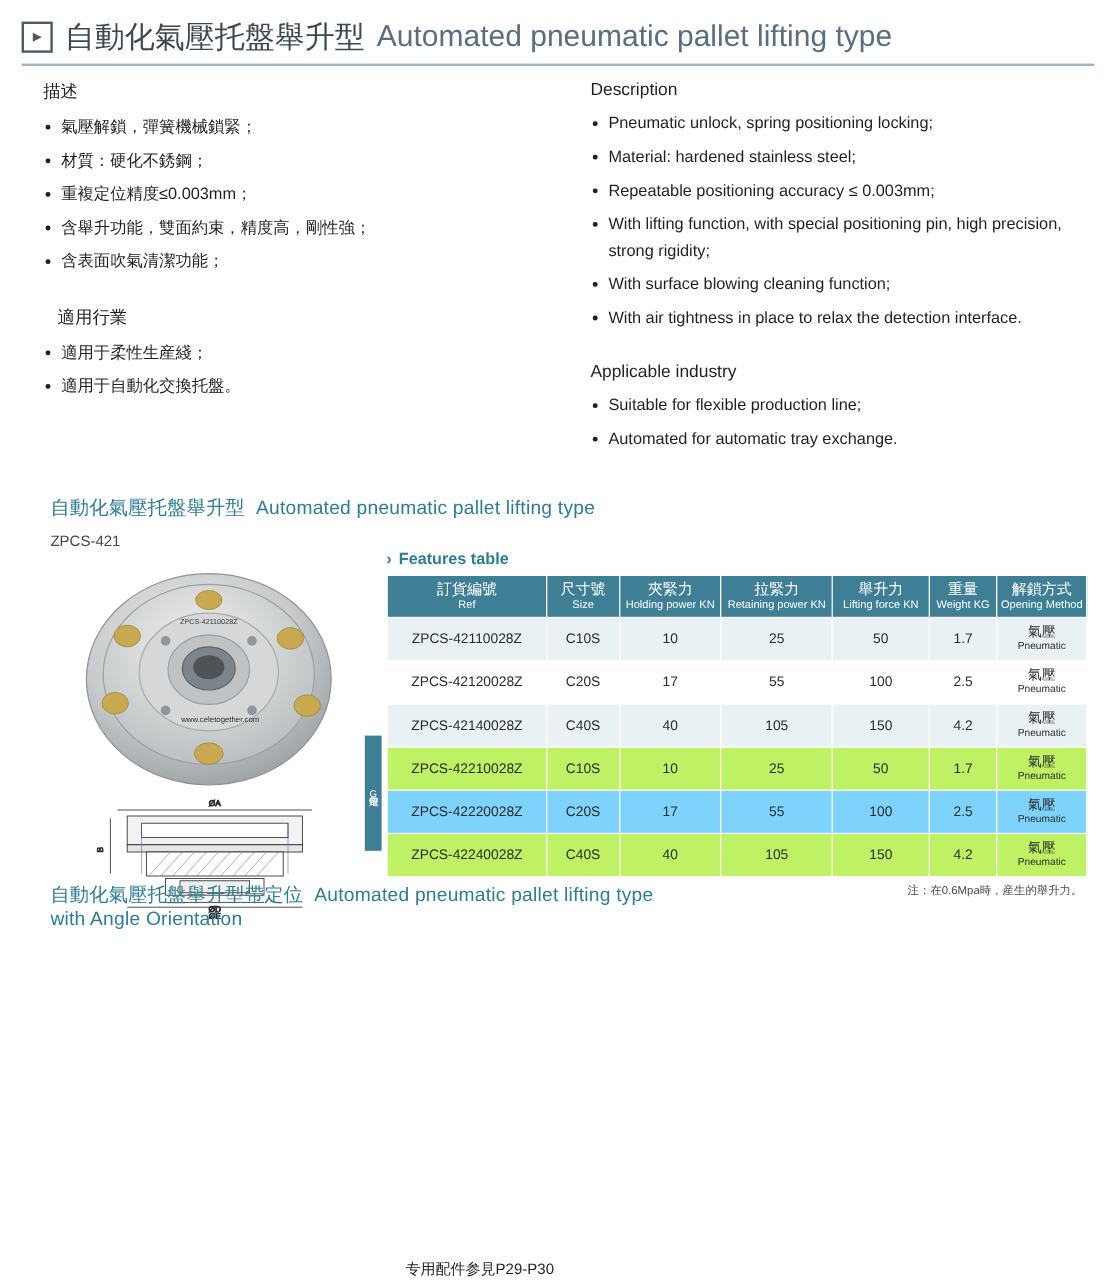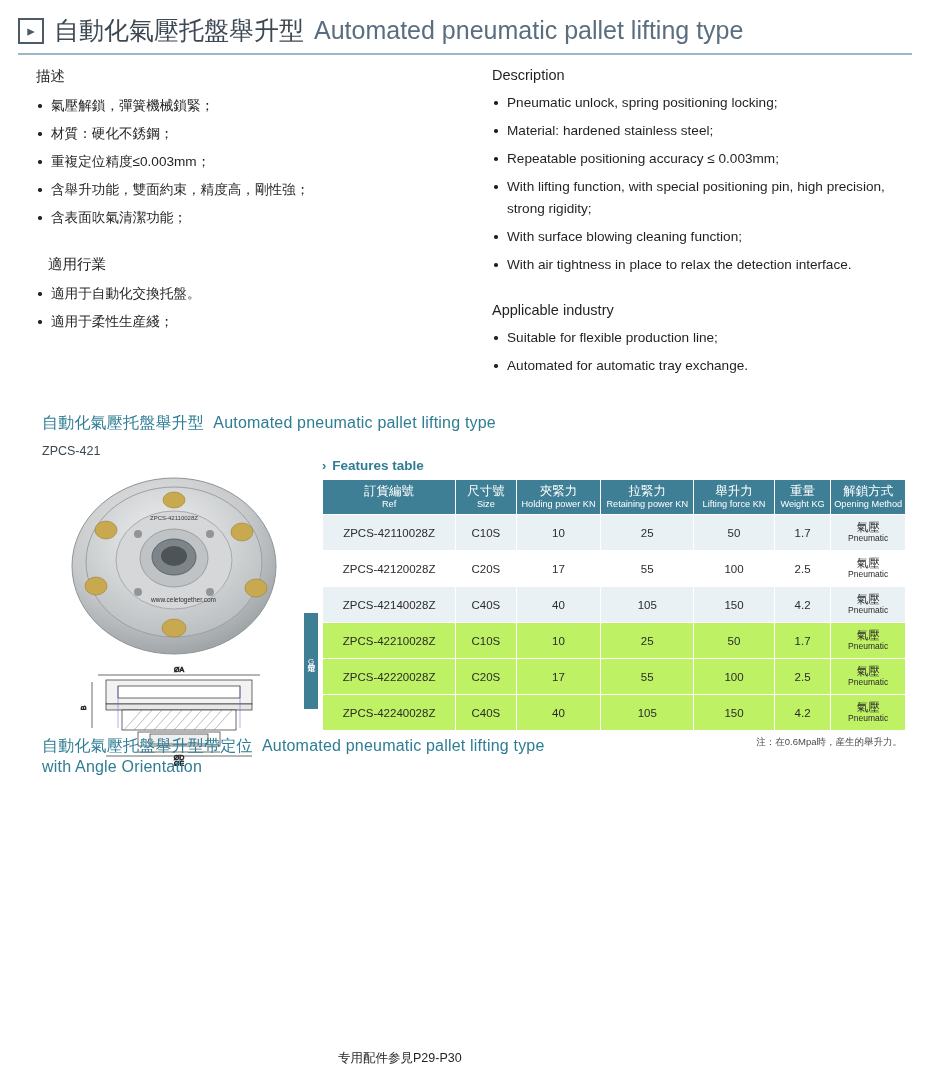--- a/index.html
+++ b/index.html
@@ -108,21 +108,21 @@
   table.dt td {
     border:1px solid #ffffff;
     padding:6px 3px;
     text-align:center;
     vertical-align:middle;
     height:30px;
   }
   tr.band-a td { background:#e9f1f4; }
   tr.band-b td { background:#ffffff; }
   tr.band-c td { background:#bef264;text-align:center; }
-  tr.band-d td { background:#bef264; }
+  tr.band-d td { background:#7dd3fc; }
   td.ref { text-align:center; color:#2b2b2b; }
   td.two { line-height:1.15; }
   td.two .t1 { font-size:11.5px; display:block; }
   td.two .t2 { font-size:8.5px; display:block; }
   .note {
     text-align:right;
     font-size:9.5px;
     color:#4a4a4a;
     margin-top:5px;
     padding-right:4px;
@@ -163,22 +163,22 @@
     <div class="col-h">描述</div>
     <ul class="bul">
       <li>氣壓解鎖，彈簧機械鎖緊；</li>
       <li>材質：硬化不銹鋼；</li>
       <li>重複定位精度≤0.003mm；</li>
       <li>含舉升功能，雙面約束，精度高，剛性強；</li>
       <li>含表面吹氣清潔功能；</li>
     </ul>
     <div class="col-h sub-h indent">適用行業</div>
     <ul class="bul indent">
+      <li>適用于柔性生産綫；</li>
       <li>適用于自動化交換托盤。</li>
-      <li>適用于柔性生産綫；</li>
     </ul>
   </div>
   <div class="col col-right">
     <div class="col-h en">Description</div>
     <ul class="bul">
       <li>Pneumatic unlock, spring positioning locking;</li>
       <li>Material: hardened stainless steel;</li>
       <li>Repeatable positioning accuracy ≤ 0.003mm;</li>
       <li>With lifting function, with special positioning pin, high precision, strong rigidity;</li>
       <li>With surface blowing cleaning function;</li>

